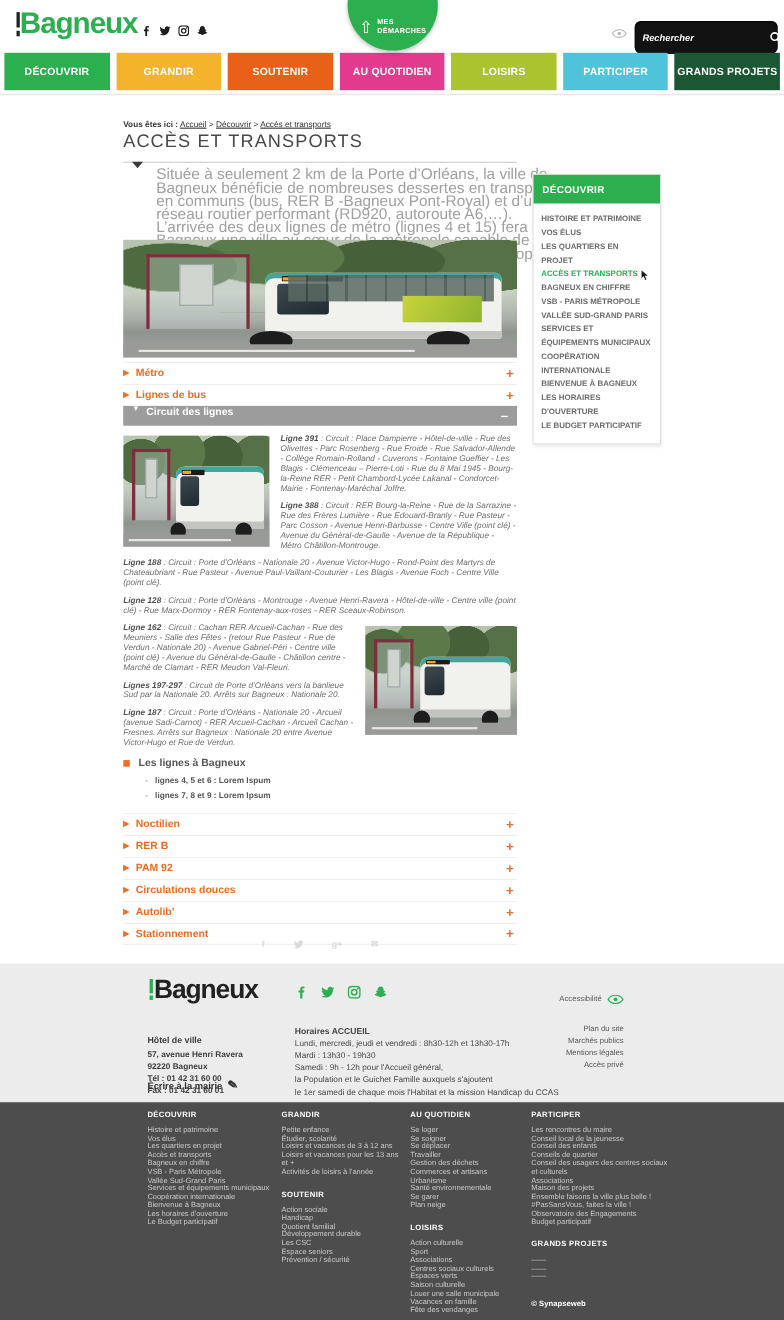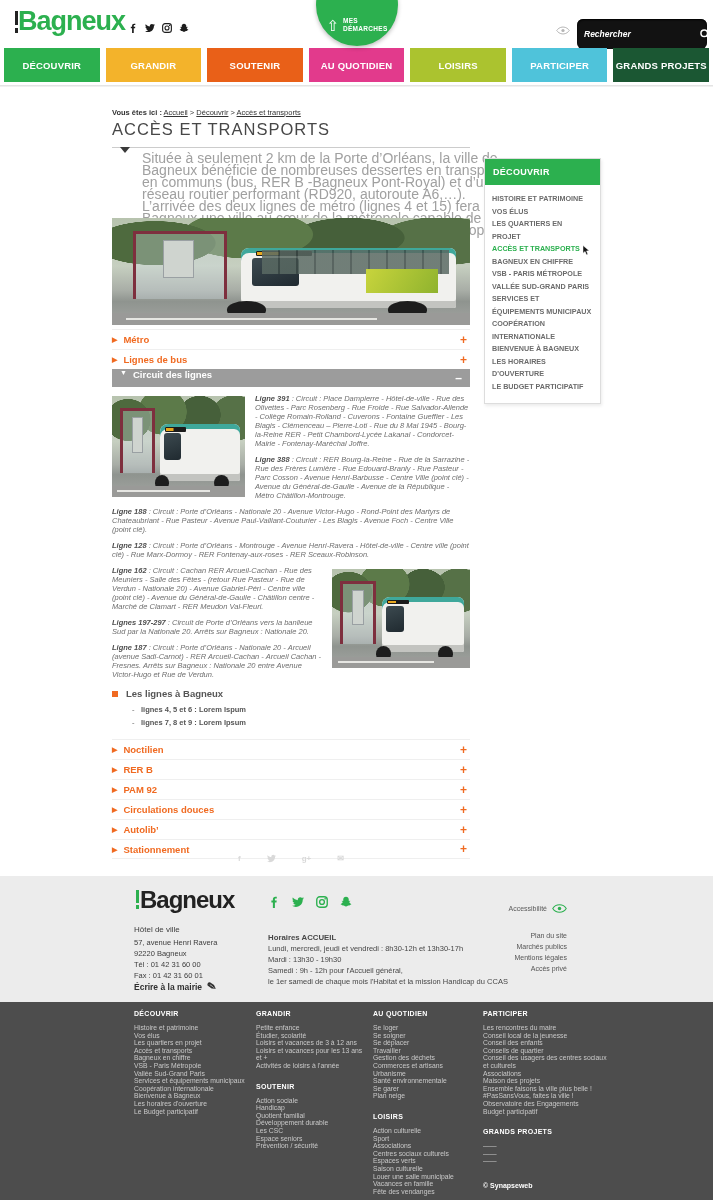--- a/index.html
+++ b/index.html
@@ -123,21 +123,21 @@
   .sb-item.active { color:#2cb04f; }
   .cursor-icon { position:absolute; width:8px; height:11px; margin-left:2px; margin-top:2px; }
   
   .footer-top { position:absolute; left:0; top:876px; width:713px; height:126px; background:#ececec; }
   .f-logo { position:absolute; left:134px; top:10px; font-size:24px; font-weight:bold; color:#222;
     letter-spacing:-1px; padding-left:6px; }
   .f-logo::before { content:""; position:absolute; left:2px; top:4px; width:3px; height:13px; background:#2cb04f; }
   .f-logo::after  { content:""; position:absolute; left:2px; top:19px; width:3px; height:4px; background:#2cb04f; }
   .f-social { position:absolute; left:268px; top:20px; display:flex; gap:12px; align-items:center; }
   .f-social .sico { width:12px; height:12px; color:#2cb04f; display:block; }
-  .f-address { position:absolute; left:134px; top:48px; font-size:7.5px; font-weight:normal;
+  .f-address { position:absolute; left:134px; top:64px; font-size:7.5px; font-weight:bold;
     color:#3c3c3c; line-height:11px; }
   .f-address .addr-title { font-size:8px; margin-bottom:2px; display:block; }
   .f-write { position:absolute; left:134px; top:104px; font-size:8.5px; font-weight:bold; color:#2f2f2f;
     cursor:pointer; display:flex; align-items:center; gap:5px; }
   .f-write .pencil { font-size:11px; transform:rotate(-10deg); }
   .f-hours { position:absolute; left:268px; top:56px; width:330px; font-size:7.5px; color:#474747; line-height:11px; }
   .f-hours .hours-title { font-weight:bold; font-size:7.8px; display:block; }
   .f-access { position:absolute; right:146px; top:28px; display:flex; align-items:center; gap:5px;
     font-size:7px; color:#5a5a5a; cursor:pointer; }
   .f-access svg { width:15px; height:9px; color:#2cb04f; }
@@ -410,20 +410,21 @@
     <span class="pencil">✎</span>
   </a>
 
   <div class="f-hours">
     <span class="hours-title">Horaires ACCUEIL</span>
     <div>
 
     <div>Lundi, mercredi, jeudi et vendredi : 8h30-12h et 13h30-17h</div>
         <div>Mardi : 13h30 - 19h30</div>
         <div>Samedi : 9h - 12h pour l'Accueil général,</div>
+        <div>la Population et le Guichet Famille auxquels s'ajoutent</div>
         <div>le 1er samedi de chaque mois l'Habitat et la mission Handicap du CCAS</div>
       </div>
   </div>
 
   <a class="f-access">
     <span>Accessibilité</span>
     <svg viewBox="0 0 20 12">
         <path d="M10 1C5.5 1 2.2 4 1 6c1.2 2 4.5 5 9 5s7.8-3 9-5c-1.2-2-4.5-5-9-5z" fill="none" stroke="currentColor" stroke-width="1.4"></path>
         <circle cx="10" cy="6" r="2.3" fill="currentColor"></circle>
       </svg>

